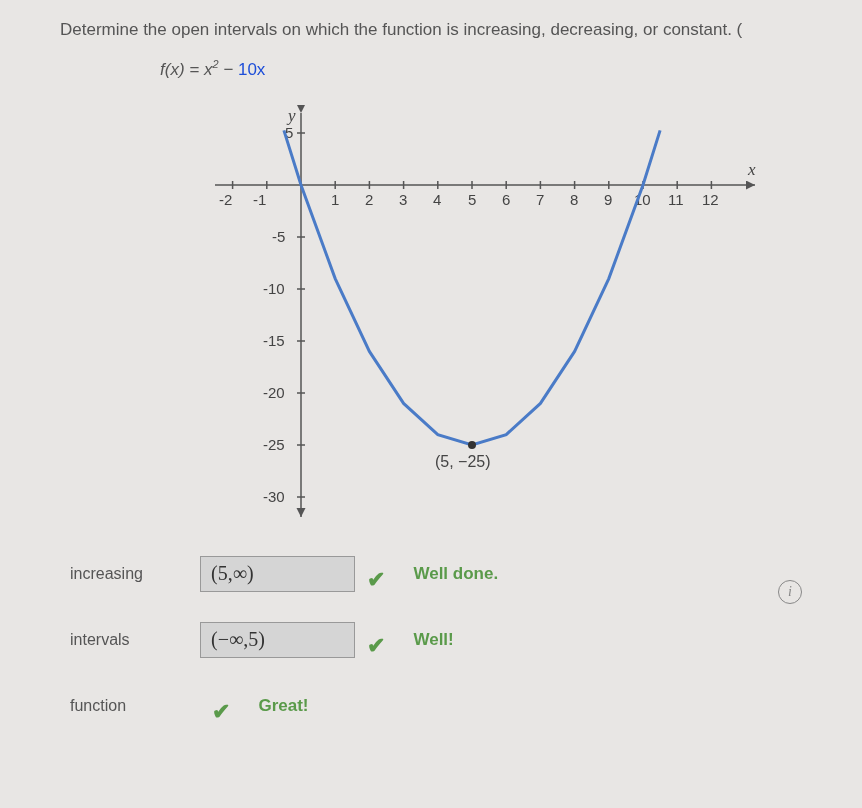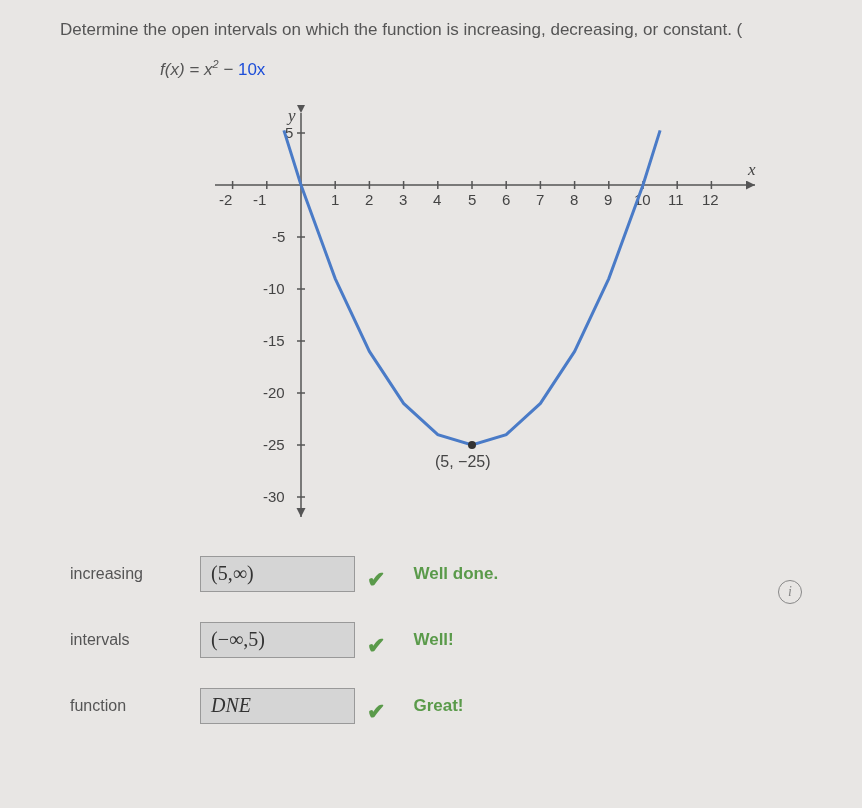--- a/index.html
+++ b/index.html
@@ -205,19 +205,16 @@
   <div class="answer-row">
     <div class="answer-label">intervals</div>
     <div class="answer-box">
       <span class="inf">(−∞,5)</span>
     </div>
     <span class="check-icon">✔</span>
     <span class="feedback-text">Well!</span>
   </div>
   <div class="answer-row">
     <div class="answer-label">function</div>
-    <div class="answer-box" style="font-style:italic;">
-      <span>DNE</span>
-    </div>
     <span class="check-icon">✔</span>
     <span class="feedback-text">Great!</span>
   </div>
 </div>
 
 </body></html>

